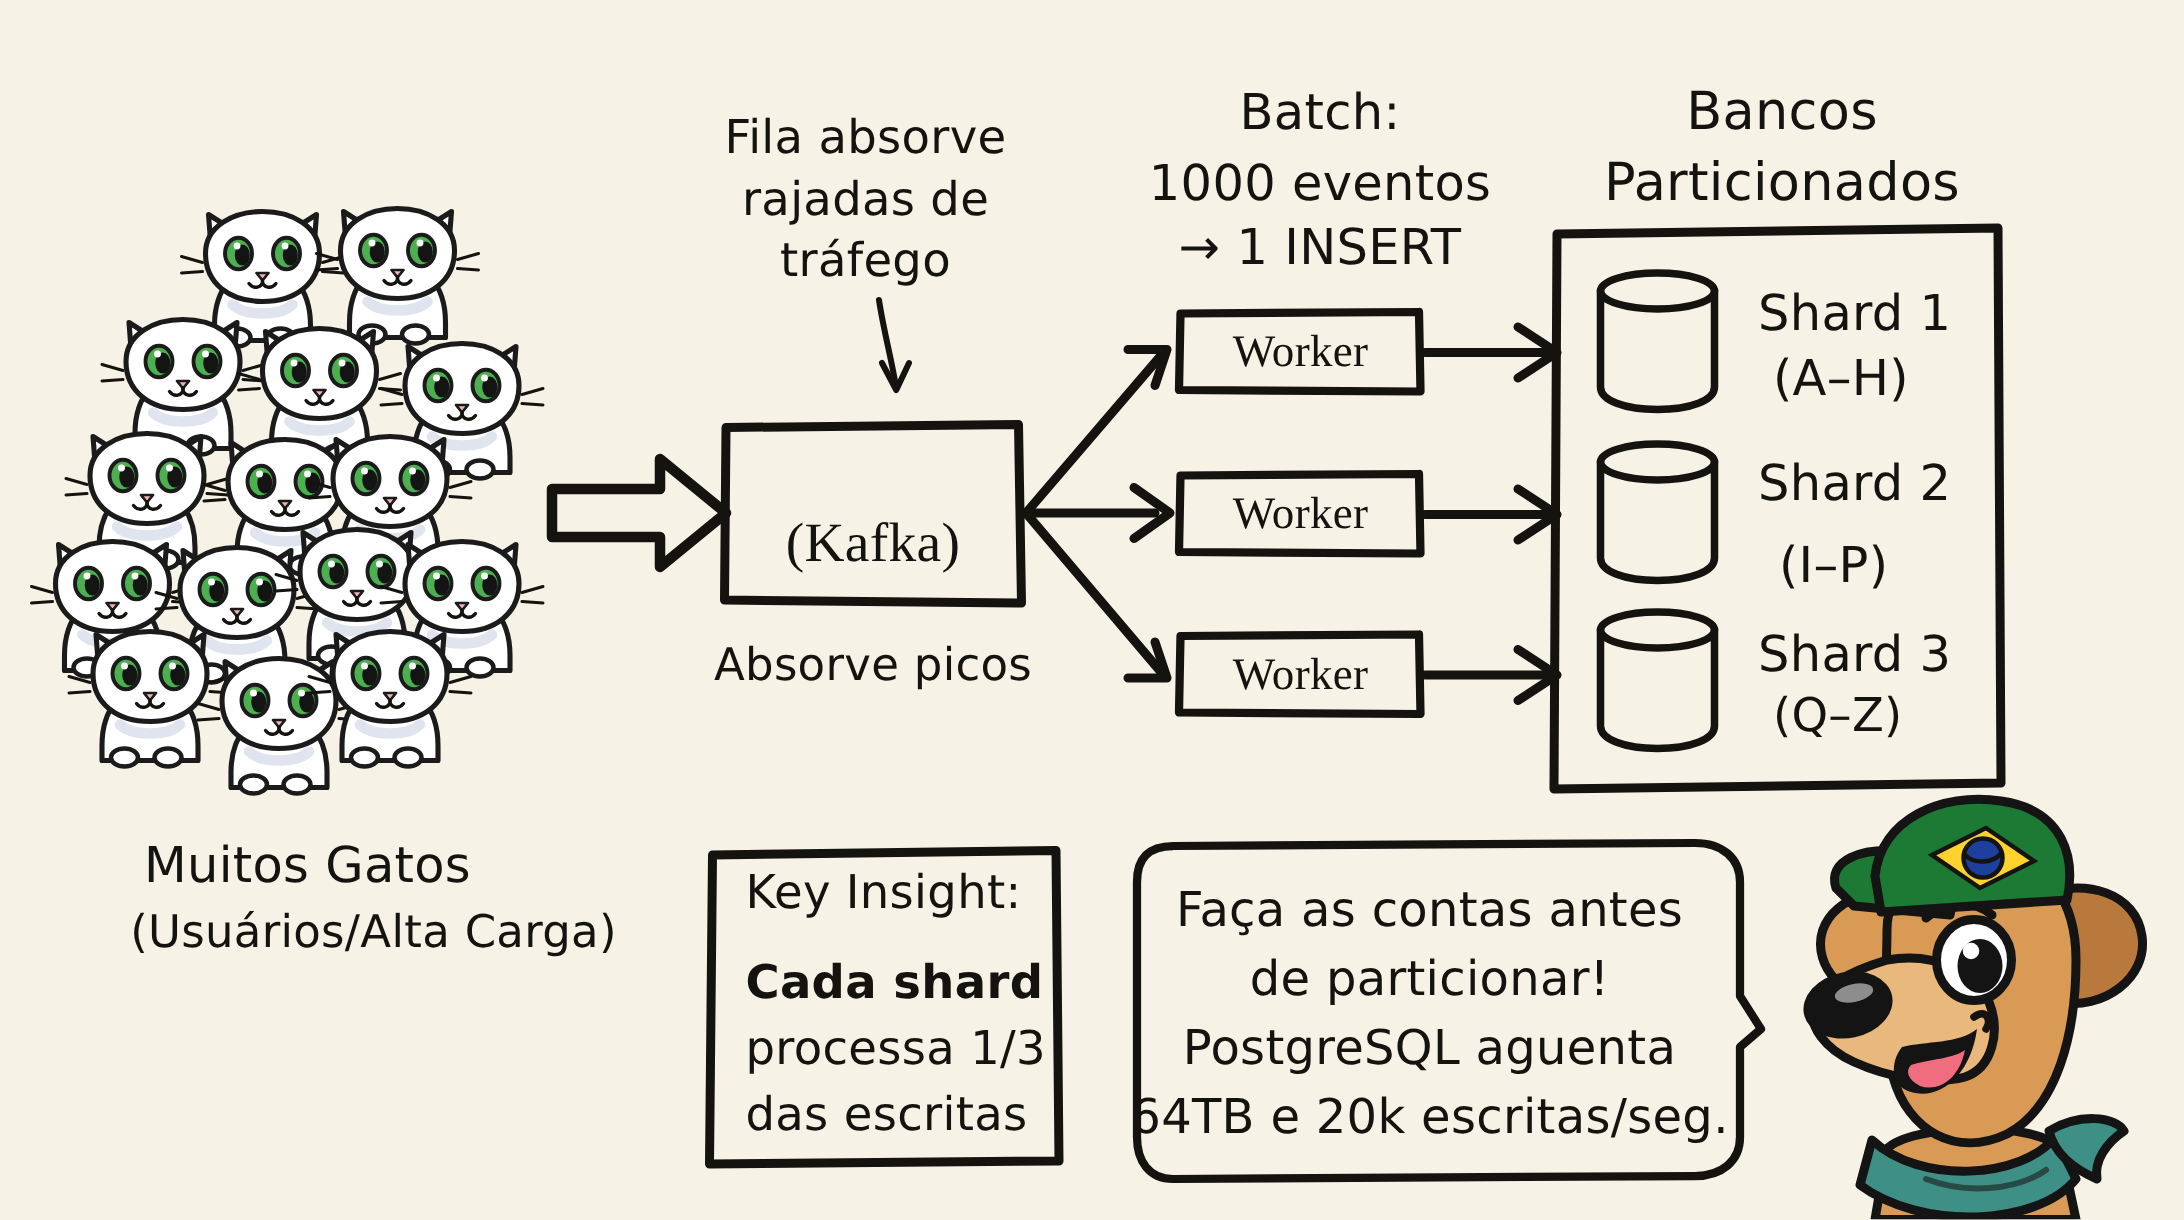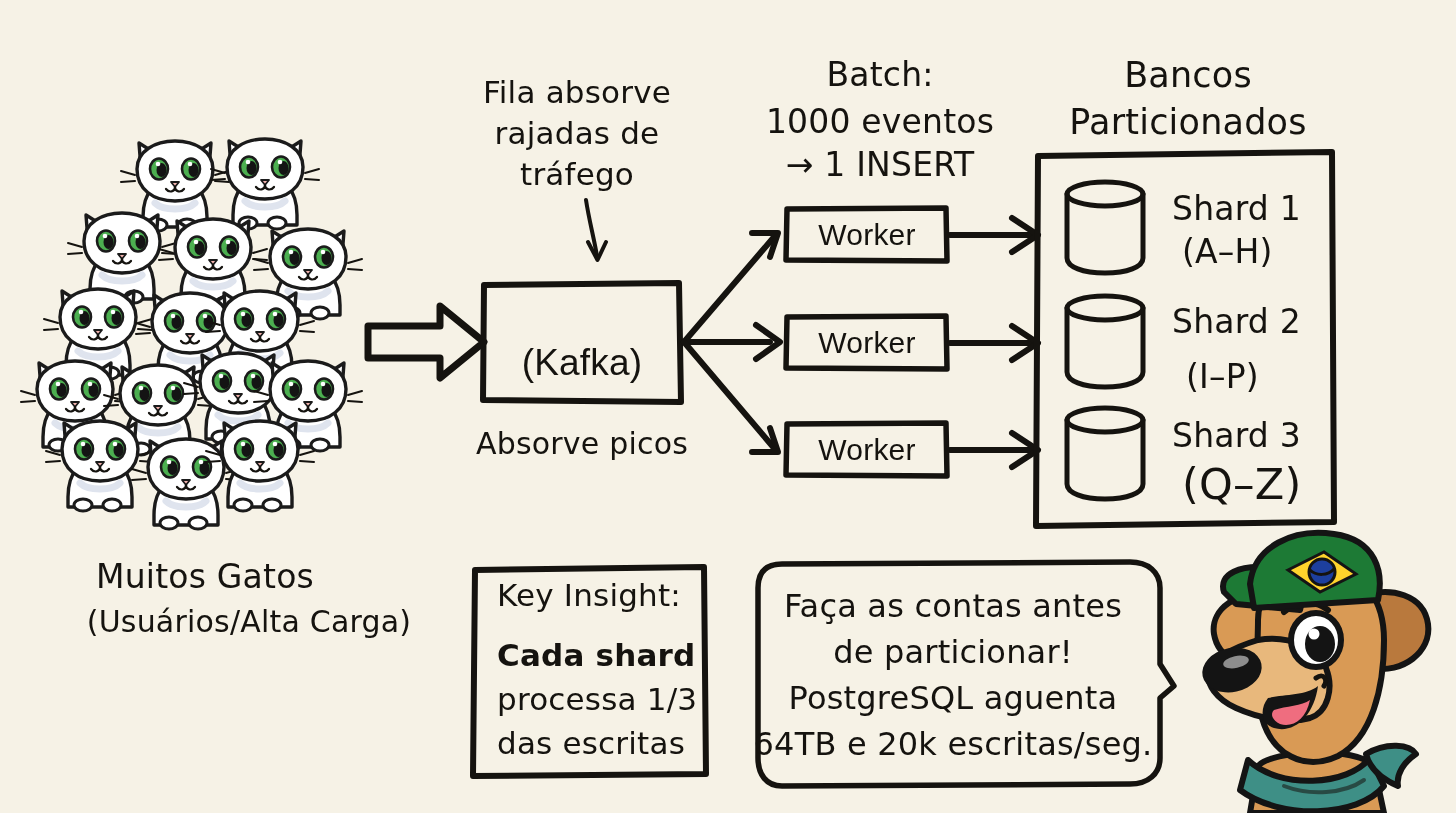--- a/index.html
+++ b/index.html
@@ -14,21 +14,21 @@
     position:absolute;color:#15130f;
     font-family:"DejaVu Sans","Liberation Sans",sans-serif;
     line-height:1.16;white-space:pre;
   }
   .ctr{text-align:center;transform:translateX(-50%);}
   .hand{letter-spacing:.2px;}
   svg{display:block;overflow:visible;}
   .ink{fill:none;stroke:#15130f;stroke-linecap:round;stroke-linejoin:round;}
   .boxlabel{
     position:absolute;display:flex;align-items:center;justify-content:center;
-    color:#15130f;font-family:Liberation Sans, sans-serif;
+    color:#15130f;font-family:Liberation Serif, serif;
     text-align:center;line-height:1.15;white-space:pre;
   }
   .u{ text-underline-offset:4px; text-decoration-thickness:3px;}
 </style>
 </head>
 <body>
 
 <div id="stage">
 
   <div class="abs" style="left:30px;top:125px;width:360px;height:410px;">
@@ -197,21 +197,21 @@
   <div class="txt hand" style="left:1172px;top:303px;font-size:33px;">Shard 2</div>
   <div class="txt hand" style="left:1186px;top:346px;font-size:33px;margin-top:12px;">(I–P)</div>
 
   <div class="abs" style="left:1062px;top:404px;">
     <svg width="86" height="96" viewBox="0 0 86 96">
       <path class="ink" d="M5 16 L5 80 C5 89 21 95 43 95 C65 95 81 89 81 80 L81 16" stroke-width="5"></path>
       <ellipse class="ink" cx="43" cy="16" rx="38" ry="12" stroke-width="5"></ellipse>
     </svg>
   </div>
   <div class="txt hand" style="left:1172px;top:417px;font-size:33px;">Shard 3</div>
-  <div class="txt hand" style="left:1182px;top:460px;font-size:43px;">(Q–Z)</div>
+  <div class="txt hand" style="left:1182px;top:460px;font-size:31px;">(Q–Z)</div>
 
   <div class="abs" style="left:468px;top:562px;">
     <svg width="242" height="218" viewBox="0 0 242 218">
       <path class="ink" d="M7 8 L236 5 L238 212 L5 214 Z" stroke-width="6"></path>
     </svg>
   </div>
   <div class="txt hand u" style="left:497px;top:578px;font-size:31px;">Key Insight:</div>
   <div class="txt hand" style="left:497px;top:638px;font-size:31px;font-weight:bold;">Cada shard</div>
   <div class="txt hand" style="left:497px;top:682px;font-size:31px;">processa 1/3</div>
   <div class="txt hand" style="left:497px;top:726px;font-size:31px;">das escritas</div>

